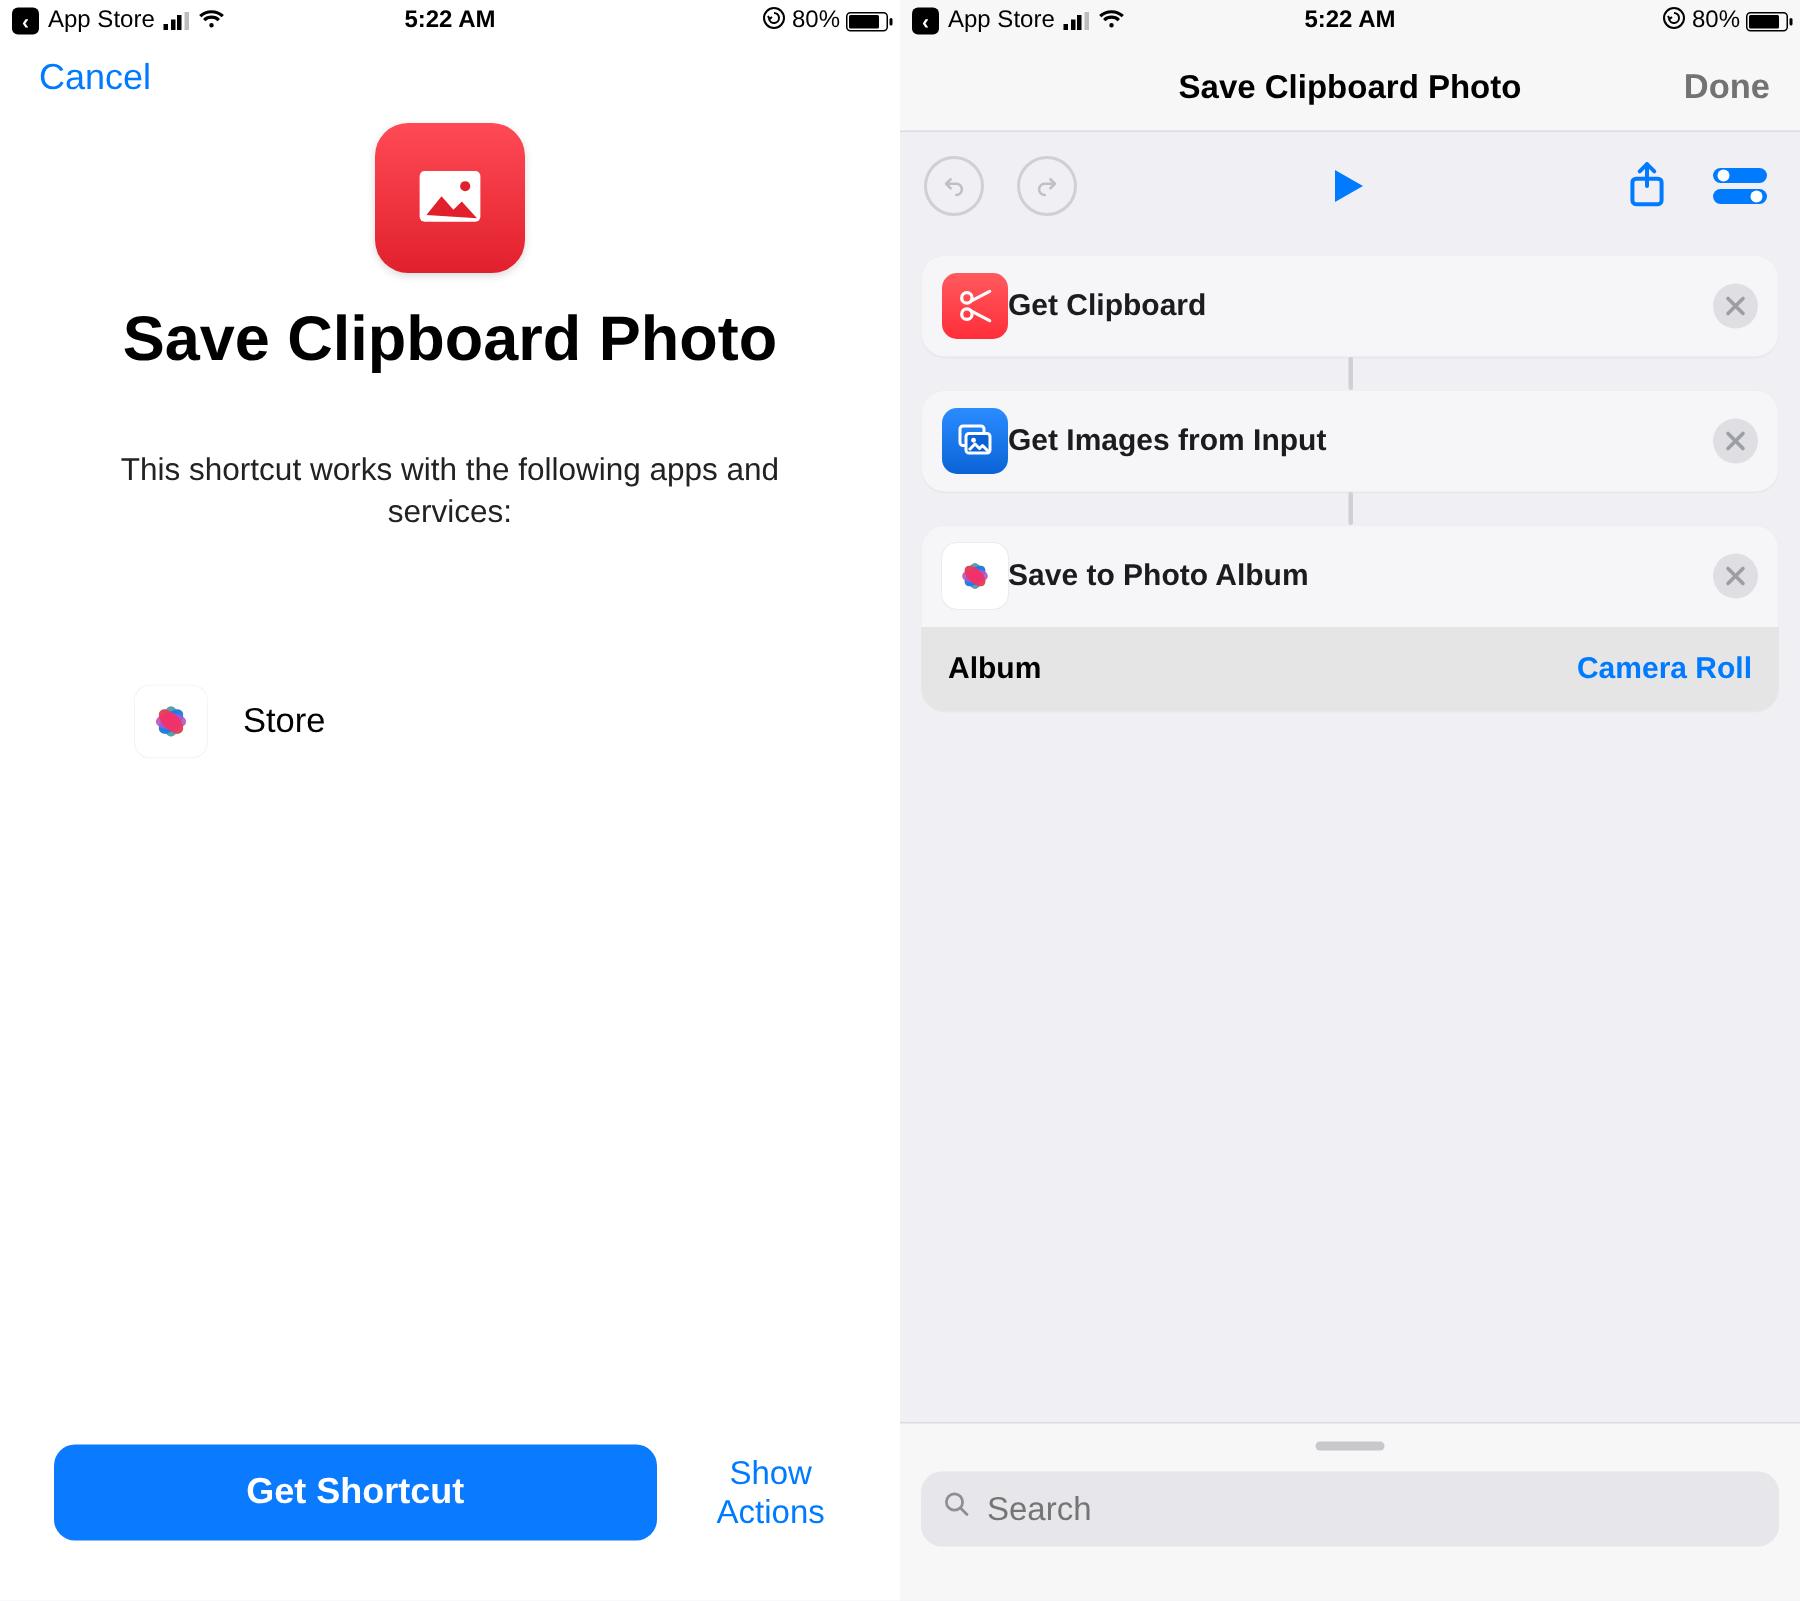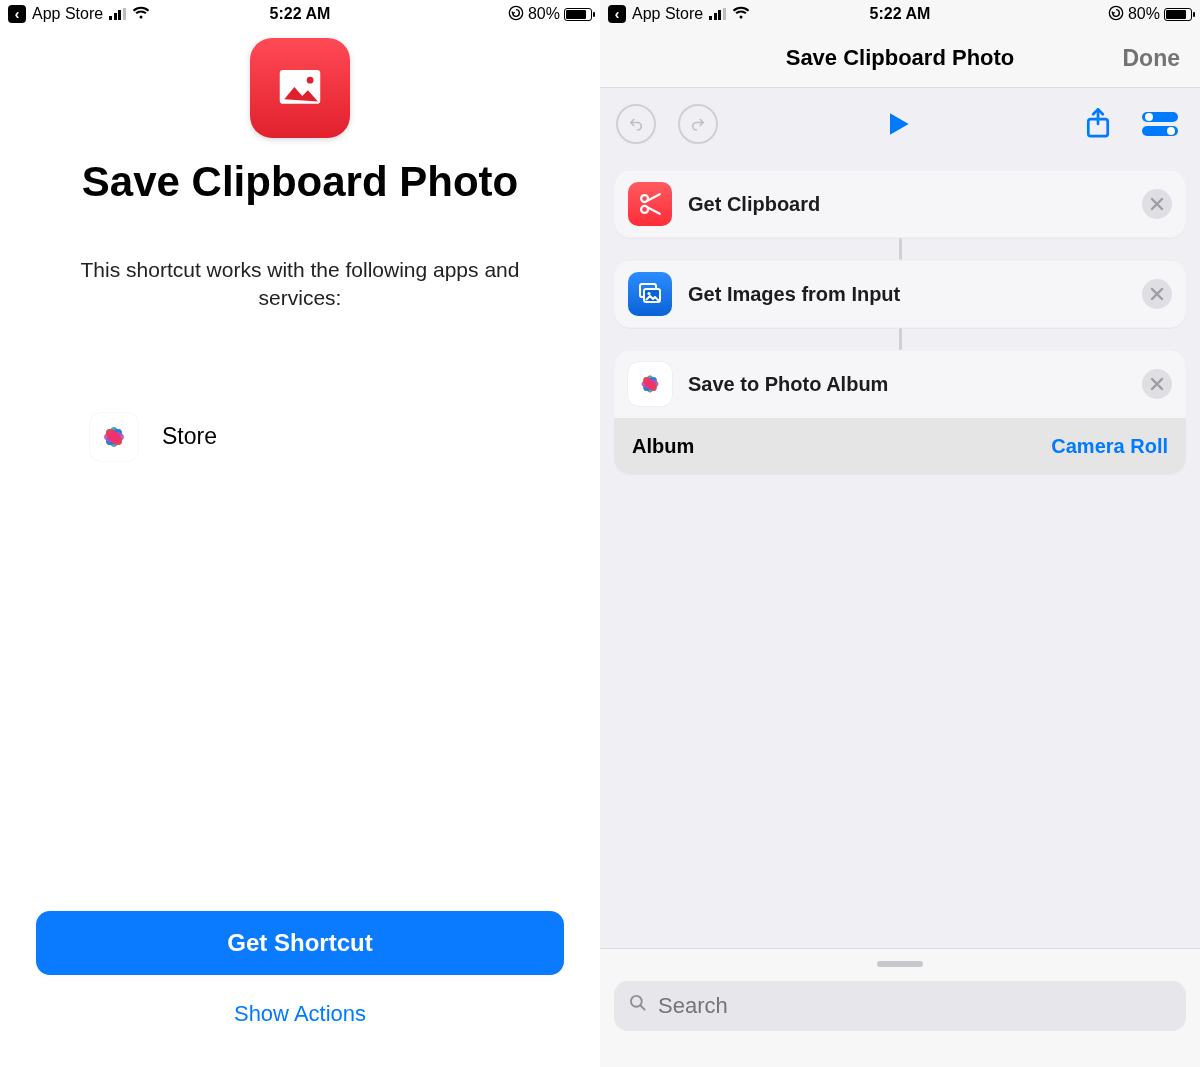--- a/index.html
+++ b/index.html
@@ -94,21 +94,21 @@
     width: 48px; height: 48px; border-radius: 10px;
     background: #fff; display:flex; align-items:center; justify-content:center;
     box-shadow: 0 0 0 0.5px rgba(0,0,0,.06);
   }
   .app-row .label { font-size: 23px; font-weight: 400; }
 
   .bottom-block {
     position: absolute;
     left: 0; right: 0; bottom: 40px;
     padding: 0 36px;
-    display:flex; flex-direction:column; align-items:center; gap: 26px;
+    display:flex; flex-direction:row; align-items:center; gap: 26px;
   }
   .primary-btn {
     width: 100%; height: 64px;
     background: #0a7bff; color:#fff;
     border: none; border-radius: 14px;
     font-size: 24px; font-weight: 600;
     cursor: pointer;
   }
   .link-btn {
     background:none; border:none; color:#007aff;
@@ -148,21 +148,20 @@
   }
   .action-card {
     width: 100%;
     background: #f6f6f9;
     border-radius: 16px;
     box-shadow: 0 1px 0 rgba(0,0,0,0.03), inset 0 0 0 0.5px rgba(0,0,0,0.04);
   }
   .action-header {
     display:flex; align-items:center;
     padding: 12px 14px;
-    gap: 16px;
   }
   .action-header .close {
     margin-left:auto; width:30px; height:30px; border-radius:50%;
     background:#dedee3; display:flex; align-items:center; justify-content:center;
     color:#a9a9b0; font-size:18px; cursor:pointer;
   }
   .action-header .close svg { width:14px; height:14px; }
   .action-icon {
     width:44px; height:44px; border-radius:10px;
     display:flex; align-items:center; justify-content:center;
@@ -232,20 +231,23 @@
             <path d="M6 10l1.5 3L10 11" fill="none" stroke="#000" stroke-width="2"></path>
           </svg>
       </span>
       <span>80%</span>
       <span class="battery">
           <span class="fill"></span>
         </span>
     </div>
   </div>
 
+  <div class="nav-left">
+    <button class="cancel-btn">Cancel</button>
+  </div>
 
   <div class="big-icon-wrap">
     <div class="big-icon">
       <svg viewBox="0 0 48 48">
           <rect x="6" y="8" width="36" height="30" rx="3" fill="#fff"></rect>
           <circle cx="33" cy="17" r="3" fill="#e1202d"></circle>
           <path d="M10 34l9-11 7 8 5-5 9 10z" fill="#e1202d"></path>
         </svg>
     </div>
   </div>

